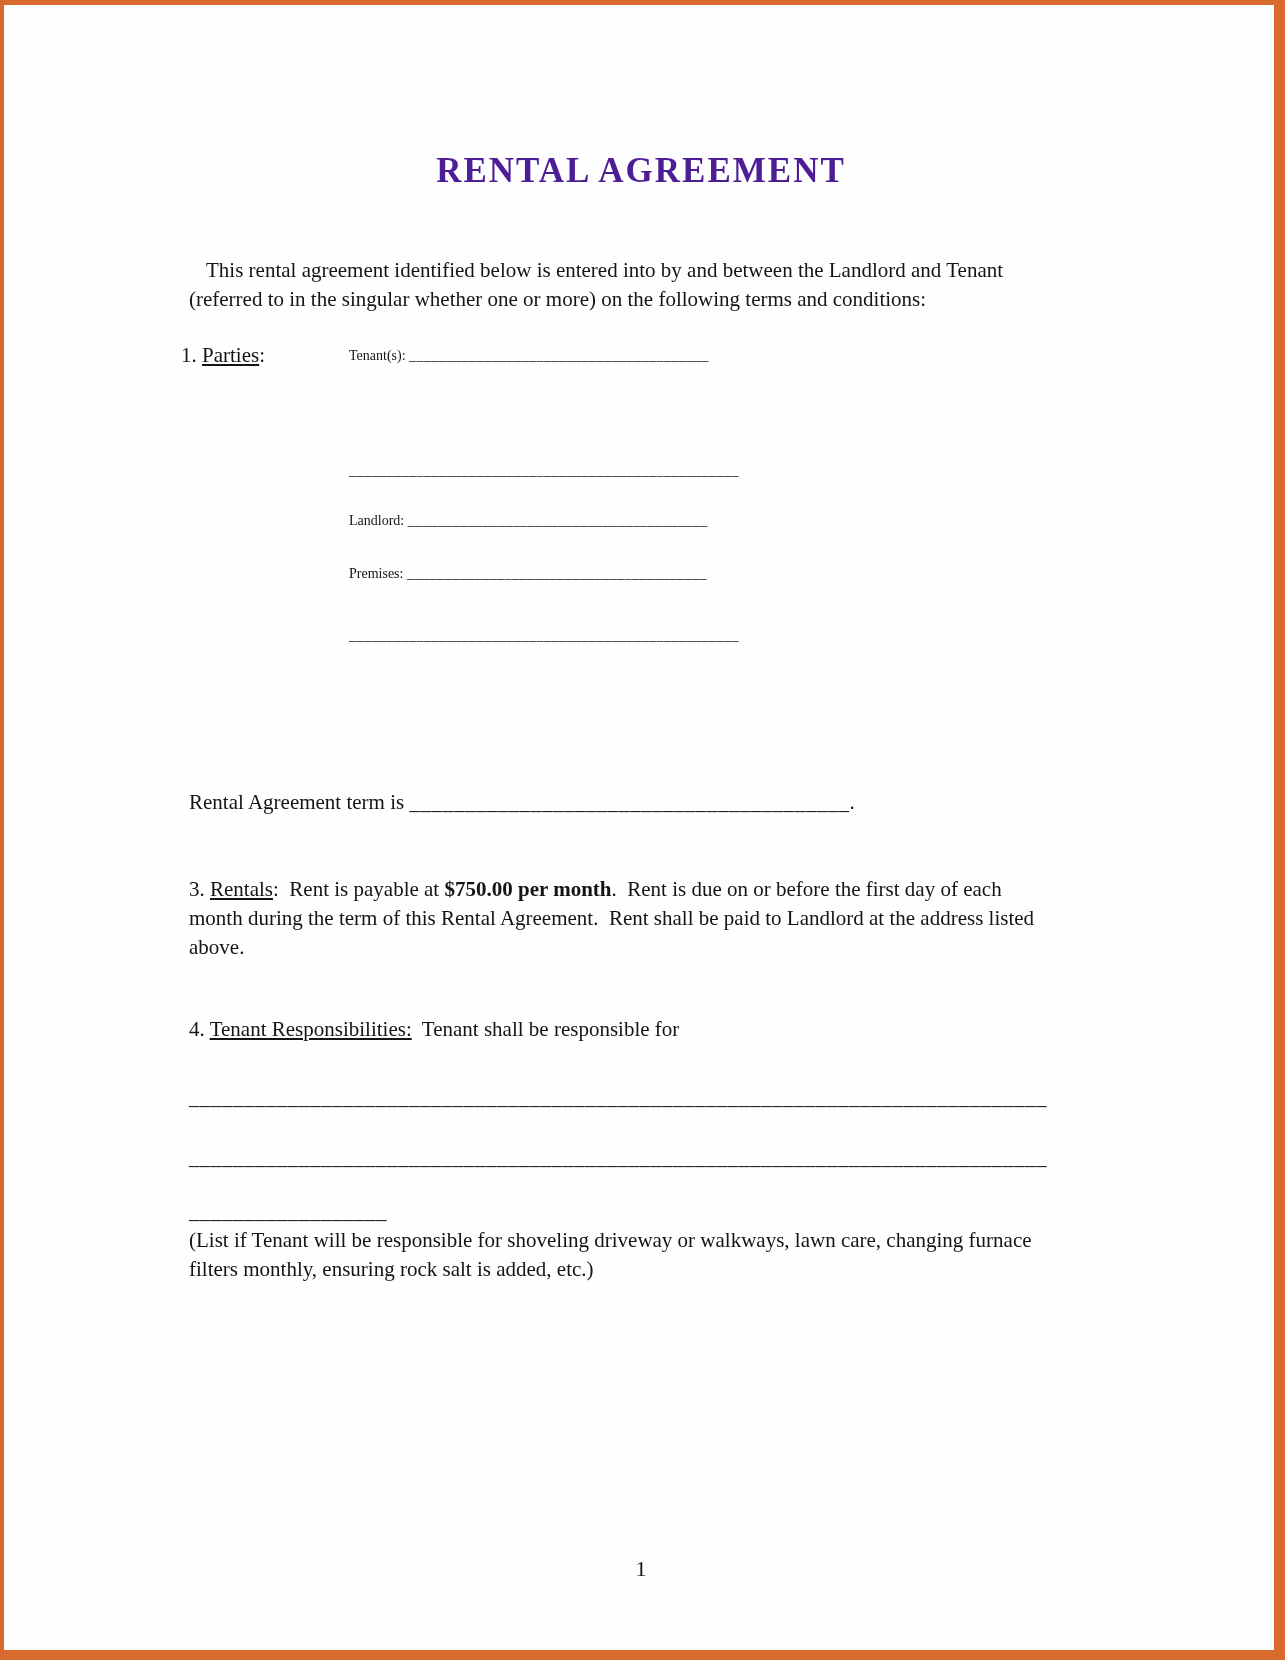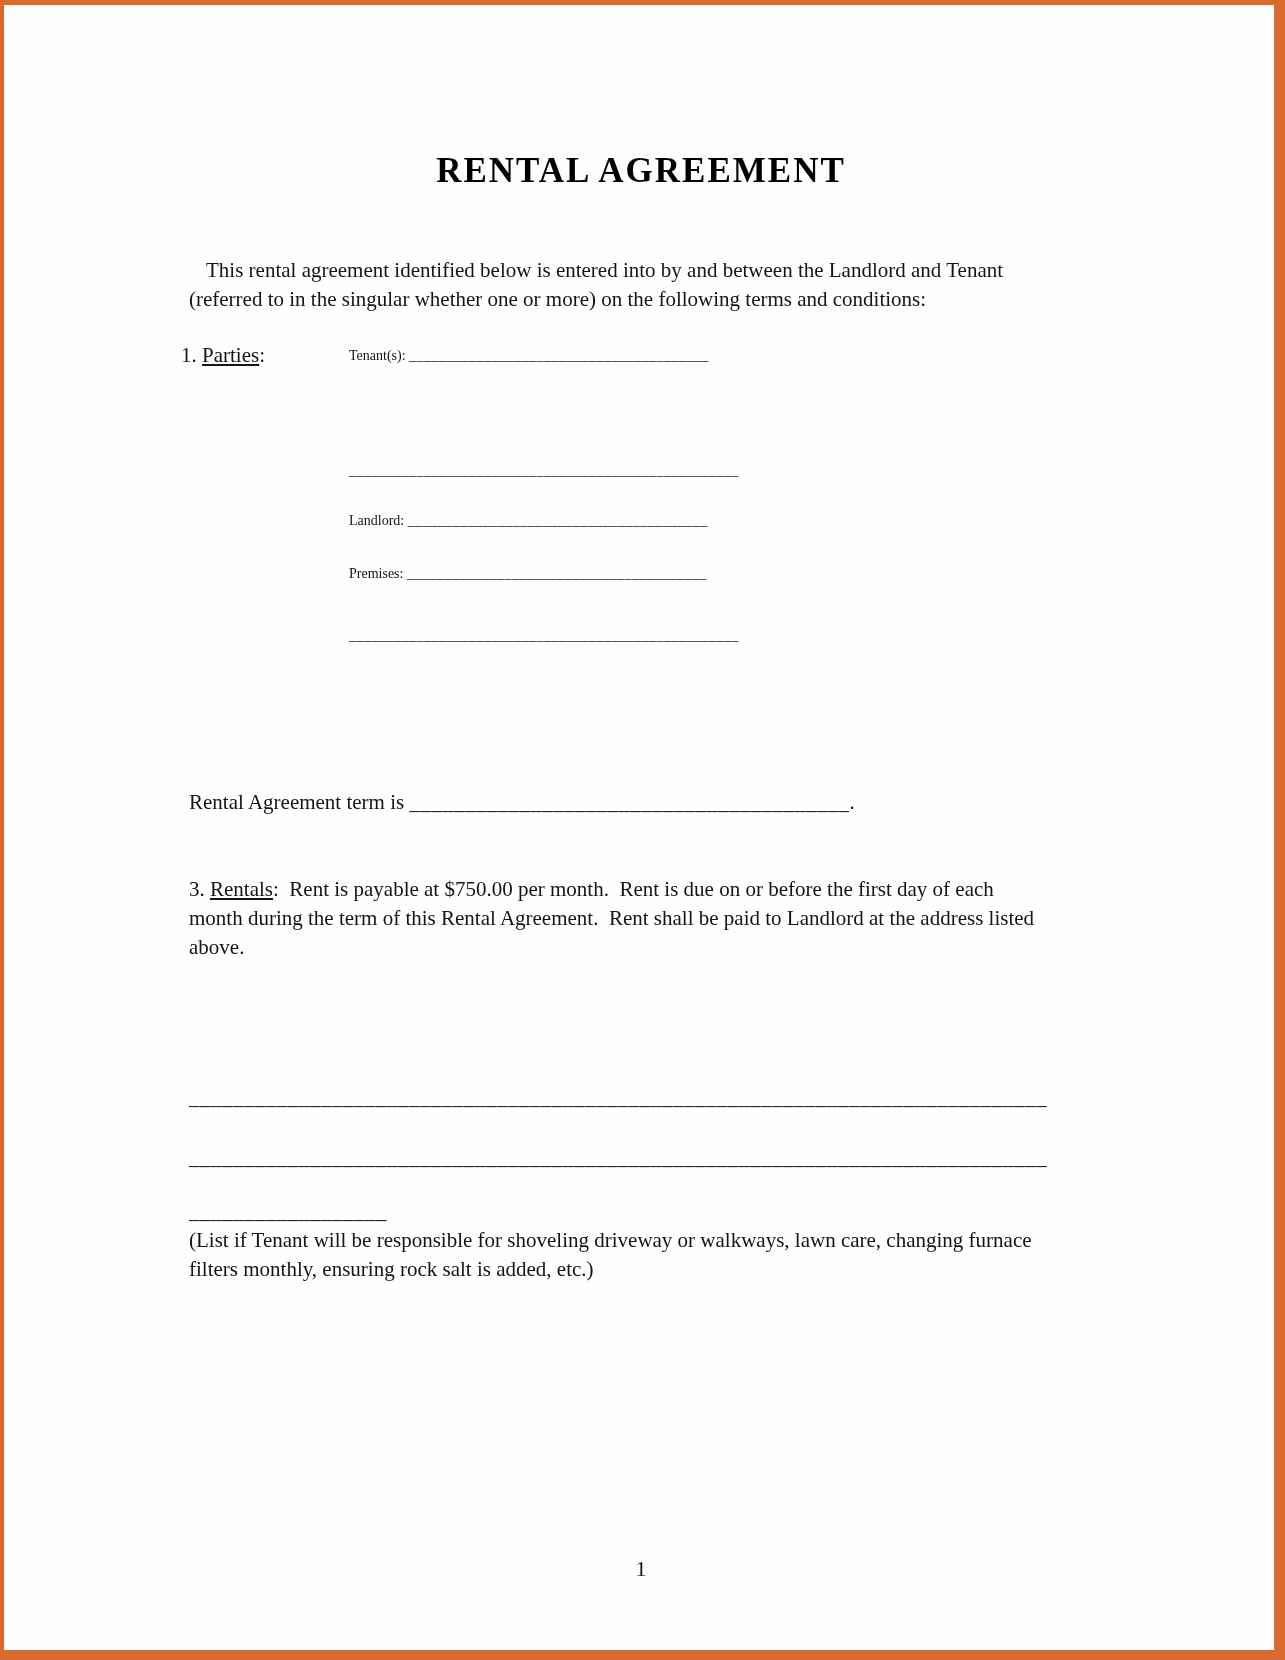--- a/index.html
+++ b/index.html
@@ -31,36 +31,36 @@
   .page-title {
     position: absolute;
     top: 146px;
     left: 0;
     width: 1274px;
     margin: 0;
     text-align: center;
     font-size: 35px;
     font-weight: bold;
     letter-spacing: 2px;
-    color: #000000;
+    color: #4c1d95;
     white-space: nowrap;
   }
   .intro { top: 230px; text-indent: 17px; }
   .field-row {
     position: absolute;
     left: 345px;
     width: 700px;
     font-size: 14px;
     line-height: 29px;
     white-space: pre;
   }
   .sec-label { position: absolute; left: 177px; font-size: 21px; line-height: 29px; white-space: pre; }
   .u { text-decoration: underline; }
   .bu { font-weight: bold; text-decoration: underline; }
-  .b { font-weight: normal; }
+  .b { font-weight: bold; }
   .blank { letter-spacing: 0.5px; }
   .page-num {
     position: absolute;
     top: 1550px;
     left: 0;
     width: 1274px;
     text-align: center;
     font-size: 22px;
     line-height: 28px;
   }
@@ -85,20 +85,21 @@
 
   <div class="field-row" style="top:554px"><span>Premises: </span><span class="blank">________________________________________</span></div>
 
   <div class="field-row" style="top:616px"><span></span><span class="blank">____________________________________________________</span></div>
 
 
   <div class="doc-block" style="top:783px"><span>Rental Agreement term is </span><span class="blank">________________________________________</span><span>.</span></div>
 
   <div class="doc-block" style="top:870px; white-space:pre-wrap"><span>3. </span><span class="u">Rentals</span><span>:  Rent is payable at </span><span class="b">$750.00 per month</span><span>.  Rent is due on or before the first day of each month during the term of this Rental Agreement.  Rent shall be paid to Landlord at the address listed above.</span></div>
 
+  <div class="doc-block" style="top:1010px"><span>4. </span><span class="u">Tenant Responsibilities:</span><span>  Tenant shall be responsible for</span></div>
 
   <div class="doc-block" style="top:1078px; white-space:pre"><span class="blank">______________________________________________________________________________</span></div>
 
   <div class="doc-block" style="top:1138px; white-space:pre"><span class="blank">______________________________________________________________________________</span></div>
 
   <div class="doc-block" style="top:1192px"><span class="blank">__________________</span><br><span>(List if Tenant will be responsible for shoveling driveway or walkways, lawn care, changing furnace filters monthly, ensuring rock salt is added, etc.)</span></div>
 
   <div class="page-num">1</div>
 
 </div>

